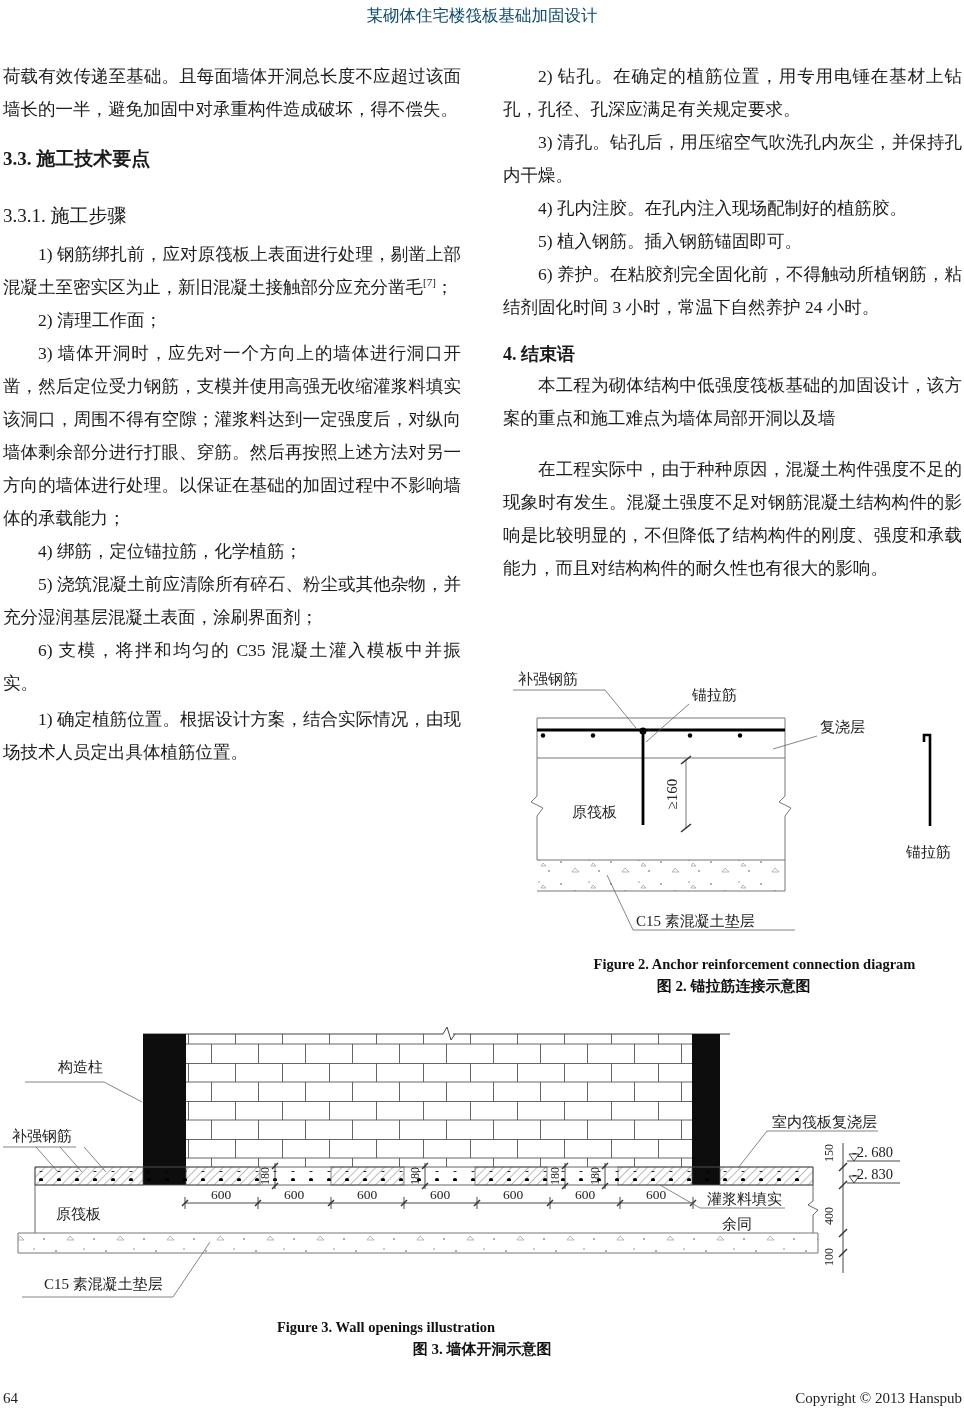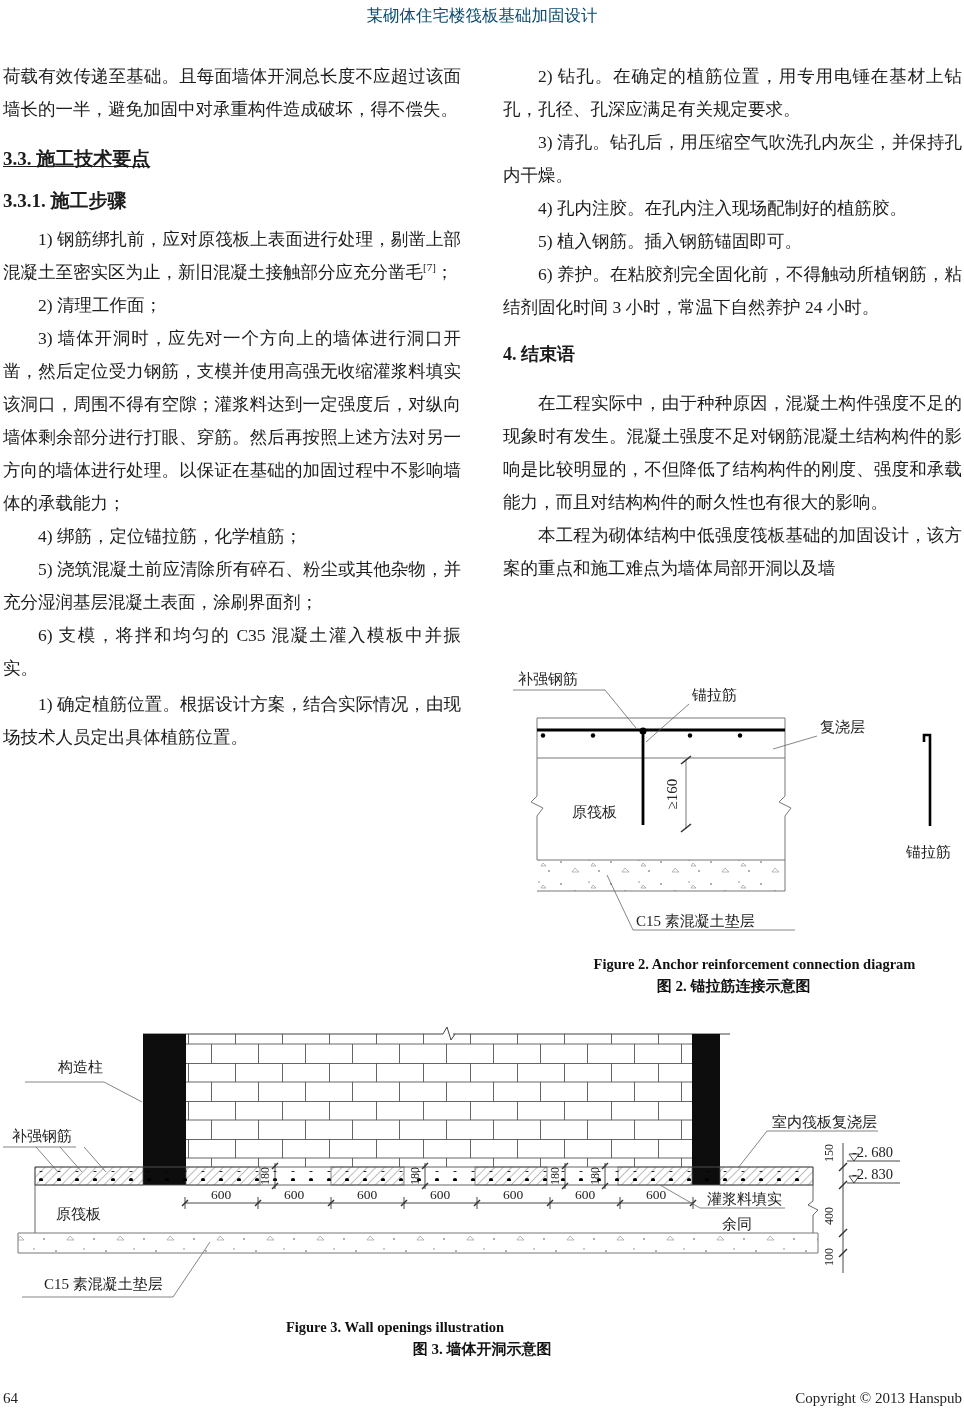--- a/index.html
+++ b/index.html
@@ -5,35 +5,35 @@
   html,body{margin:0;padding:0;background:#e8e8e8;}
   .page{position:relative;width:964px;height:1414px;background:#ffffff;overflow:hidden;
         font-family:"Liberation Serif","DejaVu Serif",serif;color:#1c1c1c;}
   .hdr{position:absolute;top:5px;left:0;width:964px;text-align:center;font-size:16.5px;color:#0c4a6e;}
   .col{position:absolute;width:458px;font-size:17.5px;line-height:33px;text-align:justify;}
   .col-l{left:3px;top:60px;}
   .col-r{left:503px;top:60px;width:459px;}
   .col p{margin:0;}
   .ind{text-indent:2em;}
   h2,h3{margin:0;font-family:"Liberation Serif","DejaVu Serif",serif;}
-  .h-33{margin-top:19px;font-size:19px;line-height:28px;font-weight:bold;text-decoration:underline;}
-  .h-331{margin-top:14px;font-size:19px;line-height:28px;font-weight:bold;}
+  .h-33{margin-top:19px;font-size:19px;line-height:28px;font-weight:bold;}
+  .h-331{margin-top:29px;font-size:19px;line-height:28px;font-weight:normal;}
   .h-332{margin-top:7px;font-size:19px;line-height:28px;font-weight:bold;}
   .h-4{margin-top:15px;font-size:18px;line-height:30px;font-weight:bold;}
   .sp-after-h{margin-top:20px !important;}
   .sp-after-h2{margin-top:18px !important;}
   .sp-items{margin-top:8px !important;}
   .sp-last{margin-top:3px !important;}
   sup{font-size:11px;line-height:0;}
   .figcap{position:absolute;text-align:center;font-weight:bold;color:#111;}
   .figcap.en{font-size:14.5px;font-family:"Liberation Serif","DejaVu Serif",serif;}
   .figcap.zh{font-size:15px;}
   .cap2-en{left:526px;top:956px;width:457px;}
   .cap2-zh{left:505px;top:977px;width:457px;}
-  .cap3-en{left:9px;top:1319px;width:772px;}
+  .cap3-en{left:0px;top:1319px;width:772px;}
   .cap3-zh{left:0px;top:1340px;width:964px;}
   .ftr{position:absolute;top:1390px;left:3px;width:959px;font-size:15px;color:#222;}
   .ftr .pg{float:left;}
   .ftr .cp{float:right;text-align:center;}
   svg{position:absolute;}
   .f2{left:505px;top:658px;}
   .f3{left:0px;top:1025px;}
   svg text{font-family:"Liberation Serif","DejaVu Serif",serif;fill:#222;}
   .lbl{font-size:15px;}
   .dimtxt{font-size:12px;}
@@ -60,22 +60,22 @@
     <p class="ind sp-last">1) 确定植筋位置。根据设计方案，结合实际情况，由现场技术人员定出具体植筋位置。</p>
   </div>
 
   <div class="col col-r">
     <p class="ind">2) 钻孔。在确定的植筋位置，用专用电锤在基材上钻孔，孔径、孔深应满足有关规定要求。</p>
     <p class="ind">3) 清孔。钻孔后，用压缩空气吹洗孔内灰尘，并保持孔内干燥。</p>
     <p class="ind">4) 孔内注胶。在孔内注入现场配制好的植筋胶。</p>
     <p class="ind">5) 植入钢筋。插入钢筋锚固即可。</p>
     <p class="ind">6) 养护。在粘胶剂完全固化前，不得触动所植钢筋，粘结剂固化时间 3 小时，常温下自然养护 24 小时。</p>
     <h2 class="h-4">4. 结束语</h2>
+    <p class="ind">本工程为砌体结构中低强度筏板基础的加固设计，该方案的重点和施工难点为墙体局部开洞以及墙</p>
     <p class="ind sp-after-h2">在工程实际中，由于种种原因，混凝土构件强度不足的现象时有发生。混凝土强度不足对钢筋混凝土结构构件的影响是比较明显的，不但降低了结构构件的刚度、强度和承载能力，而且对结构构件的耐久性也有很大的影响。</p>
-    <p class="ind">本工程为砌体结构中低强度筏板基础的加固设计，该方案的重点和施工难点为墙体局部开洞以及墙</p>
   </div>
 
   <svg class="f2" width="455" height="300" viewBox="0 0 455 300">
     <defs>
       <pattern id="f2speck" width="50" height="22" patternUnits="userSpaceOnUse">
         <circle cx="6" cy="6" r="0.9" fill="#8a8a8a"></circle>
         <polygon points="20,12 24,16 17,16" fill="none" stroke="#8a8a8a" stroke-width="0.6"></polygon>
         <circle cx="34" cy="4" r="0.8" fill="#8a8a8a"></circle>
         <circle cx="44" cy="15" r="0.9" fill="#8a8a8a"></circle>
         <polygon points="38,7 41,10 36,10" fill="none" stroke="#8a8a8a" stroke-width="0.6"></polygon>

